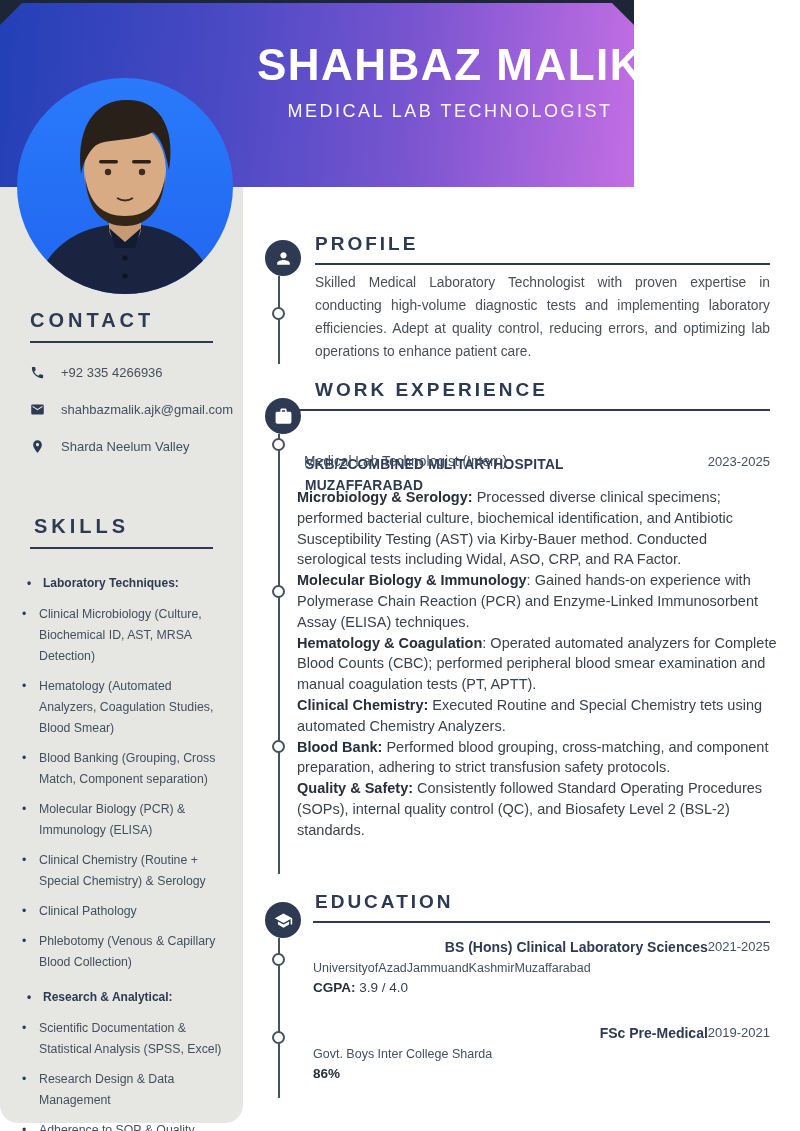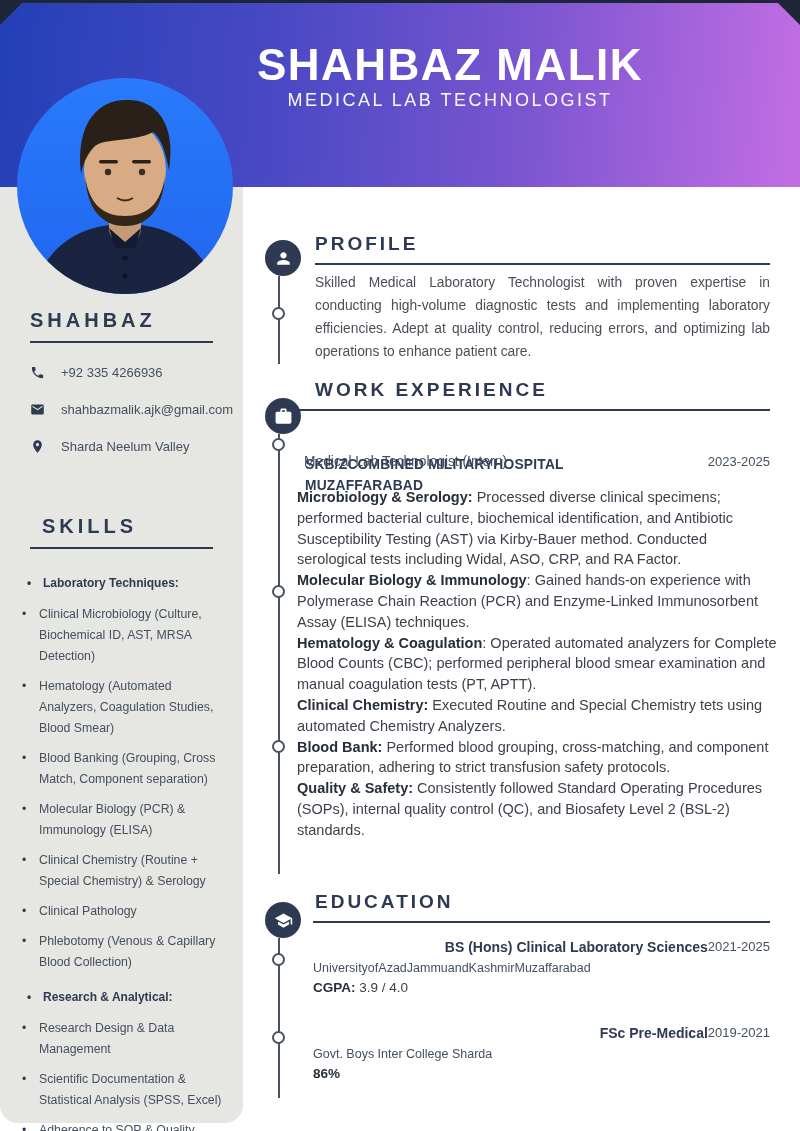--- a/index.html
+++ b/index.html
@@ -1,43 +1,43 @@
 <!DOCTYPE html>
 <html><head>
 <meta charset="utf-8">
 <style>
   html,body{margin:0;padding:0;}
   body{
     width:800px;height:1131px;position:relative;background:#ffffff;overflow:hidden;
     font-family:"Liberation Sans", sans-serif;color:#3f4650;
   }
   
-  .banner{position:absolute;top:0;left:0;width:800px;height:187px;background:#1d2637;}
+  .banner{position:absolute;top:0;left:0;width:634px;height:187px;background:#1d2637;}
   .banner-grad{position:absolute;top:3px;left:0;right:0;bottom:0;
     background:linear-gradient(95deg,#2340b6 0%,#4a49c4 35%,#7a55d0 65%,#c36ee3 100%);
     clip-path:polygon(22px 0,calc(100% - 22px) 0,100% 22px,100% 100%,0 100%,0 22px);}
   .header-text{position:absolute;top:40px;left:240px;width:420px;text-align:center;color:#fff;}
   .header-name{font-size:44px;font-weight:800;letter-spacing:1.5px;white-space:nowrap;line-height:50px;}
-  .header-title{font-size:18px;font-weight:400;letter-spacing:2.5px;opacity:.96;}
+  .header-title{font-size:18px;font-weight:400;letter-spacing:2.5px;margin-top:11px;opacity:.96;}
   
   .photo{position:absolute;left:17px;top:78px;width:216px;height:216px;border-radius:50%;
     overflow:hidden;background:linear-gradient(180deg,#2a7afb 0%,#2066ef 100%);z-index:5;}
   
   .sidebar{position:absolute;left:0;top:187px;width:243px;height:936px;background:#e6e6e3;
     border-radius:0 0 18px 18px;z-index:1;}
   .side-heading{font-size:20px;font-weight:800;letter-spacing:4px;color:#2d3a52;}
   .side-rule{height:2px;background:#2d3a52;margin-top:9px;width:183px;}
   .contact{position:absolute;left:30px;top:122px;width:200px;}
   .contact-list{margin-top:22px;}
   .contact-item{display:flex;align-items:center;margin-bottom:22px;}
   .contact-item svg{flex:0 0 15px;width:15px;height:15px;fill:#2d3a52;}
   .contact-text{margin-left:16px;font-size:13px;color:#43505f;}
   .skills{position:absolute;left:22px;top:328px;width:208px;}
   .skills .side-rule{margin-left:8px;}
-  .skills .side-heading{margin-left:20px;}
+  .skills .side-heading{margin-left:12px;}
   .skill-list{list-style:none;margin:24px 0 0 0;padding:0;}
   .skill-list li{position:relative;padding-left:17px;font-size:12.3px;line-height:21px;
     color:#44505e;margin-bottom:9px;}
   .skill-list li::before{content:"•";position:absolute;left:0;top:0;color:#2d3a52;}
   .skill-list li.cat{font-weight:bold;color:#2d3a52;font-size:12px;padding-left:21px;margin:14px 0 10px 0;}
   .skill-list li.cat::before{left:5px;}
   
   .main{position:absolute;left:243px;top:187px;width:557px;height:870px;background:#fff;}
   .sec-heading{font-size:19px;font-weight:800;letter-spacing:3px;color:#2d3a52;white-space:nowrap;}
   .sec-rule{height:2px;background:#2d3a52;}
@@ -98,21 +98,21 @@
     <circle cx="125" cy="94" r="3.2" fill="#3a2c20"></circle>
     <path d="M100 120 q8 5 16 0" stroke="#3a2c20" stroke-width="2" fill="none"></path>
     <path d="M92 150 l16 14 l16 -14 l-6 20 h-20 Z" fill="#131b33"></path>
     <circle cx="108" cy="180" r="2.6" fill="#0d1427"></circle>
     <circle cx="108" cy="198" r="2.6" fill="#0d1427"></circle>
   </svg>
 </div>
 
 <div class="sidebar">
   <div class="contact">
-    <div class="side-heading">SHAHBAZ</div>
+    <div class="side-heading">CONTACT</div>
     <div class="side-rule"></div>
     <div class="contact-list">
       <div class="contact-item">
         <svg viewBox="0 0 24 24">
             <path d="M6.62 10.79c1.44 2.83 3.76 5.14 6.59 6.59l2.2-2.2c.27-.27.67-.36 1.02-.24 1.12.37 2.33.57 3.57.57.55 0 1 .45 1 1V20c0 .55-.45 1-1 1-9.39 0-17-7.61-17-17 0-.55.45-1 1-1h3.5c.55 0 1 .45 1 1 0 1.25.2 2.45.57 3.57.11.35.03.74-.25 1.02l-2.2 2.2z"></path>
           </svg>
         <span class="contact-text">+92 335 4266936</span>
       </div>
       <div class="contact-item">
         <svg viewBox="0 0 24 24">
@@ -135,22 +135,22 @@
     <ul class="skill-list">
       <li class="cat">Laboratory Techniques:</li>
       <li>Clinical Microbiology (Culture, Biochemical ID, AST, MRSA Detection)</li>
       <li>Hematology (Automated Analyzers, Coagulation Studies, Blood Smear)</li>
       <li>Blood Banking (Grouping, Cross Match, Component separation)</li>
       <li>Molecular Biology (PCR) &amp; Immunology (ELISA)</li>
       <li>Clinical Chemistry (Routine + Special Chemistry) &amp; Serology</li>
       <li>Clinical Pathology</li>
       <li>Phlebotomy (Venous &amp; Capillary Blood Collection)</li>
       <li class="cat">Research &amp; Analytical:</li>
+      <li>Scientific Documentation &amp; Statistical Analysis (SPSS, Excel)</li>
       <li>Research Design &amp; Data Management</li>
-      <li>Scientific Documentation &amp; Statistical Analysis (SPSS, Excel)</li>
       <li>Adherence to SOP &amp; Quality Control</li>
 
     </ul>
   </div>
 </div>
 
 <div class="main">
   <div class="sec-heading profile-head">PROFILE</div>
   <div class="sec-rule profile-rule"></div>
   <div class="profile-text">Skilled Medical Laboratory Technologist with proven expertise in conducting high-volume diagnostic tests and implementing laboratory efficiencies. Adept at quality control, reducing errors, and optimizing lab operations to enhance patient care.</div>

